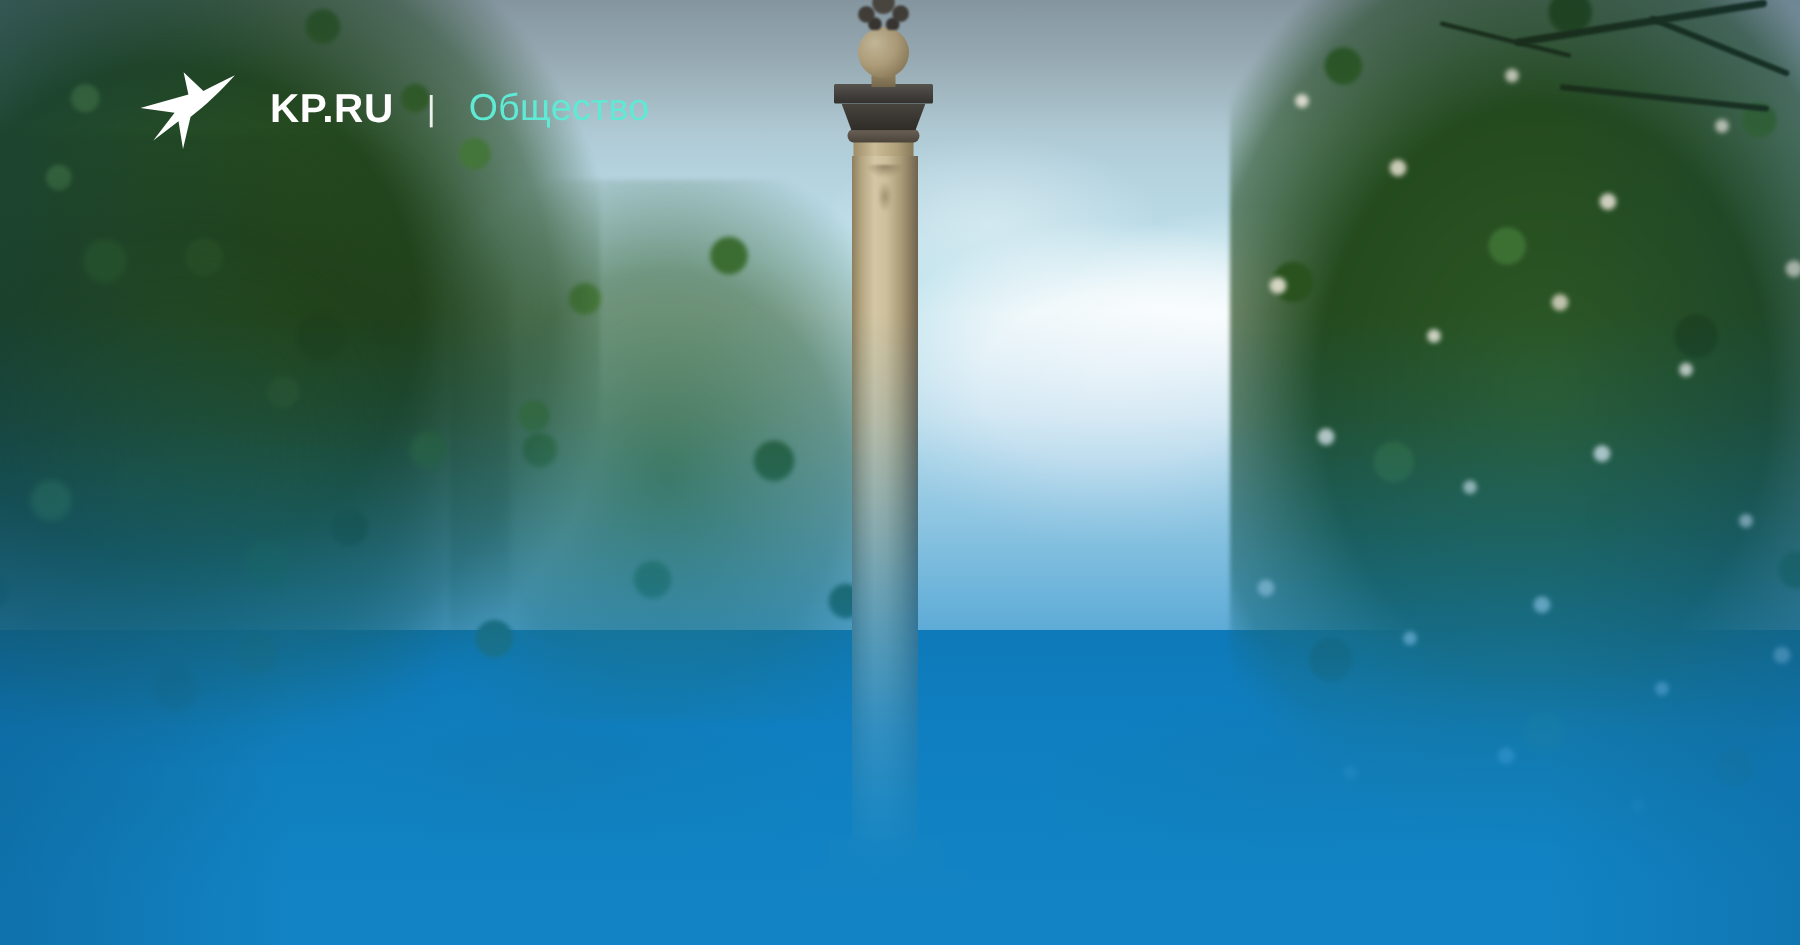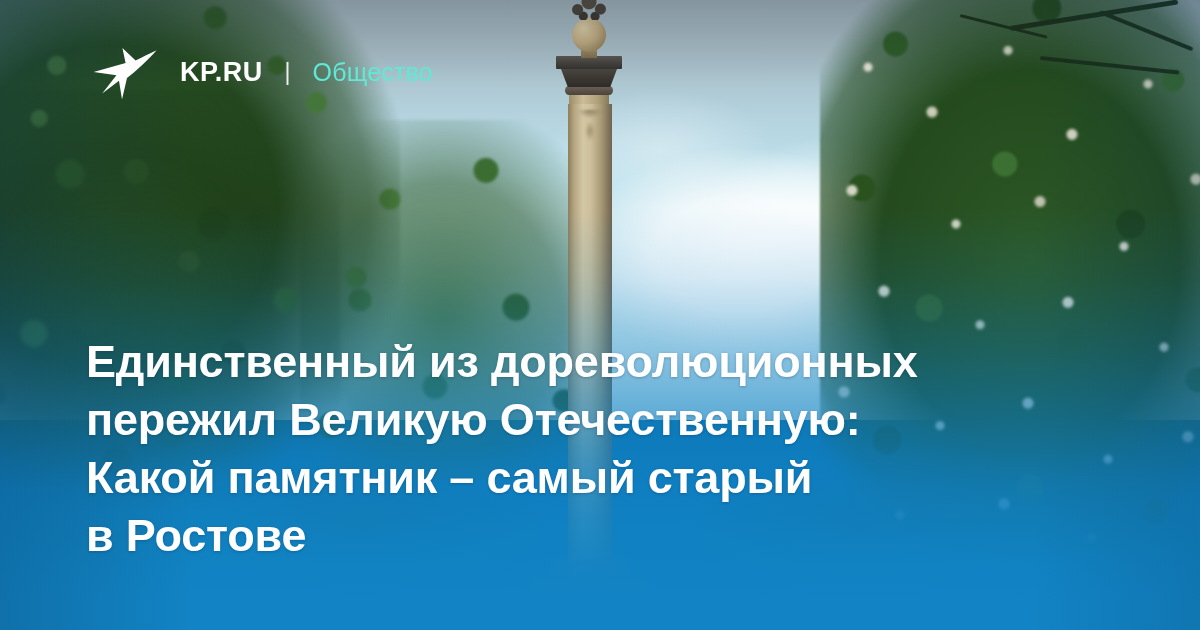--- a/index.html
+++ b/index.html
@@ -390,20 +390,14 @@
                  L30.0 55.4 L35.0 34.0
                  C44.0 27.2 56.0 16.0 64.6 6.2 Z"></path>
       </svg>
     </span>
 
     <span class="brand">KP.RU</span>
     <span class="sep">|</span>
     <span class="rubric">Общество</span>
   </div>
 
-  <div class="headline">
-    <span class="ln">Единственный из дореволюционных</span>
-    <span class="ln">пережил Великую Отечественную:</span>
-    <span class="ln">Какой памятник – самый старый</span>
-    <span class="ln">в Ростове</span>
-  </div>
 
 </div>
 
 </body></html>

